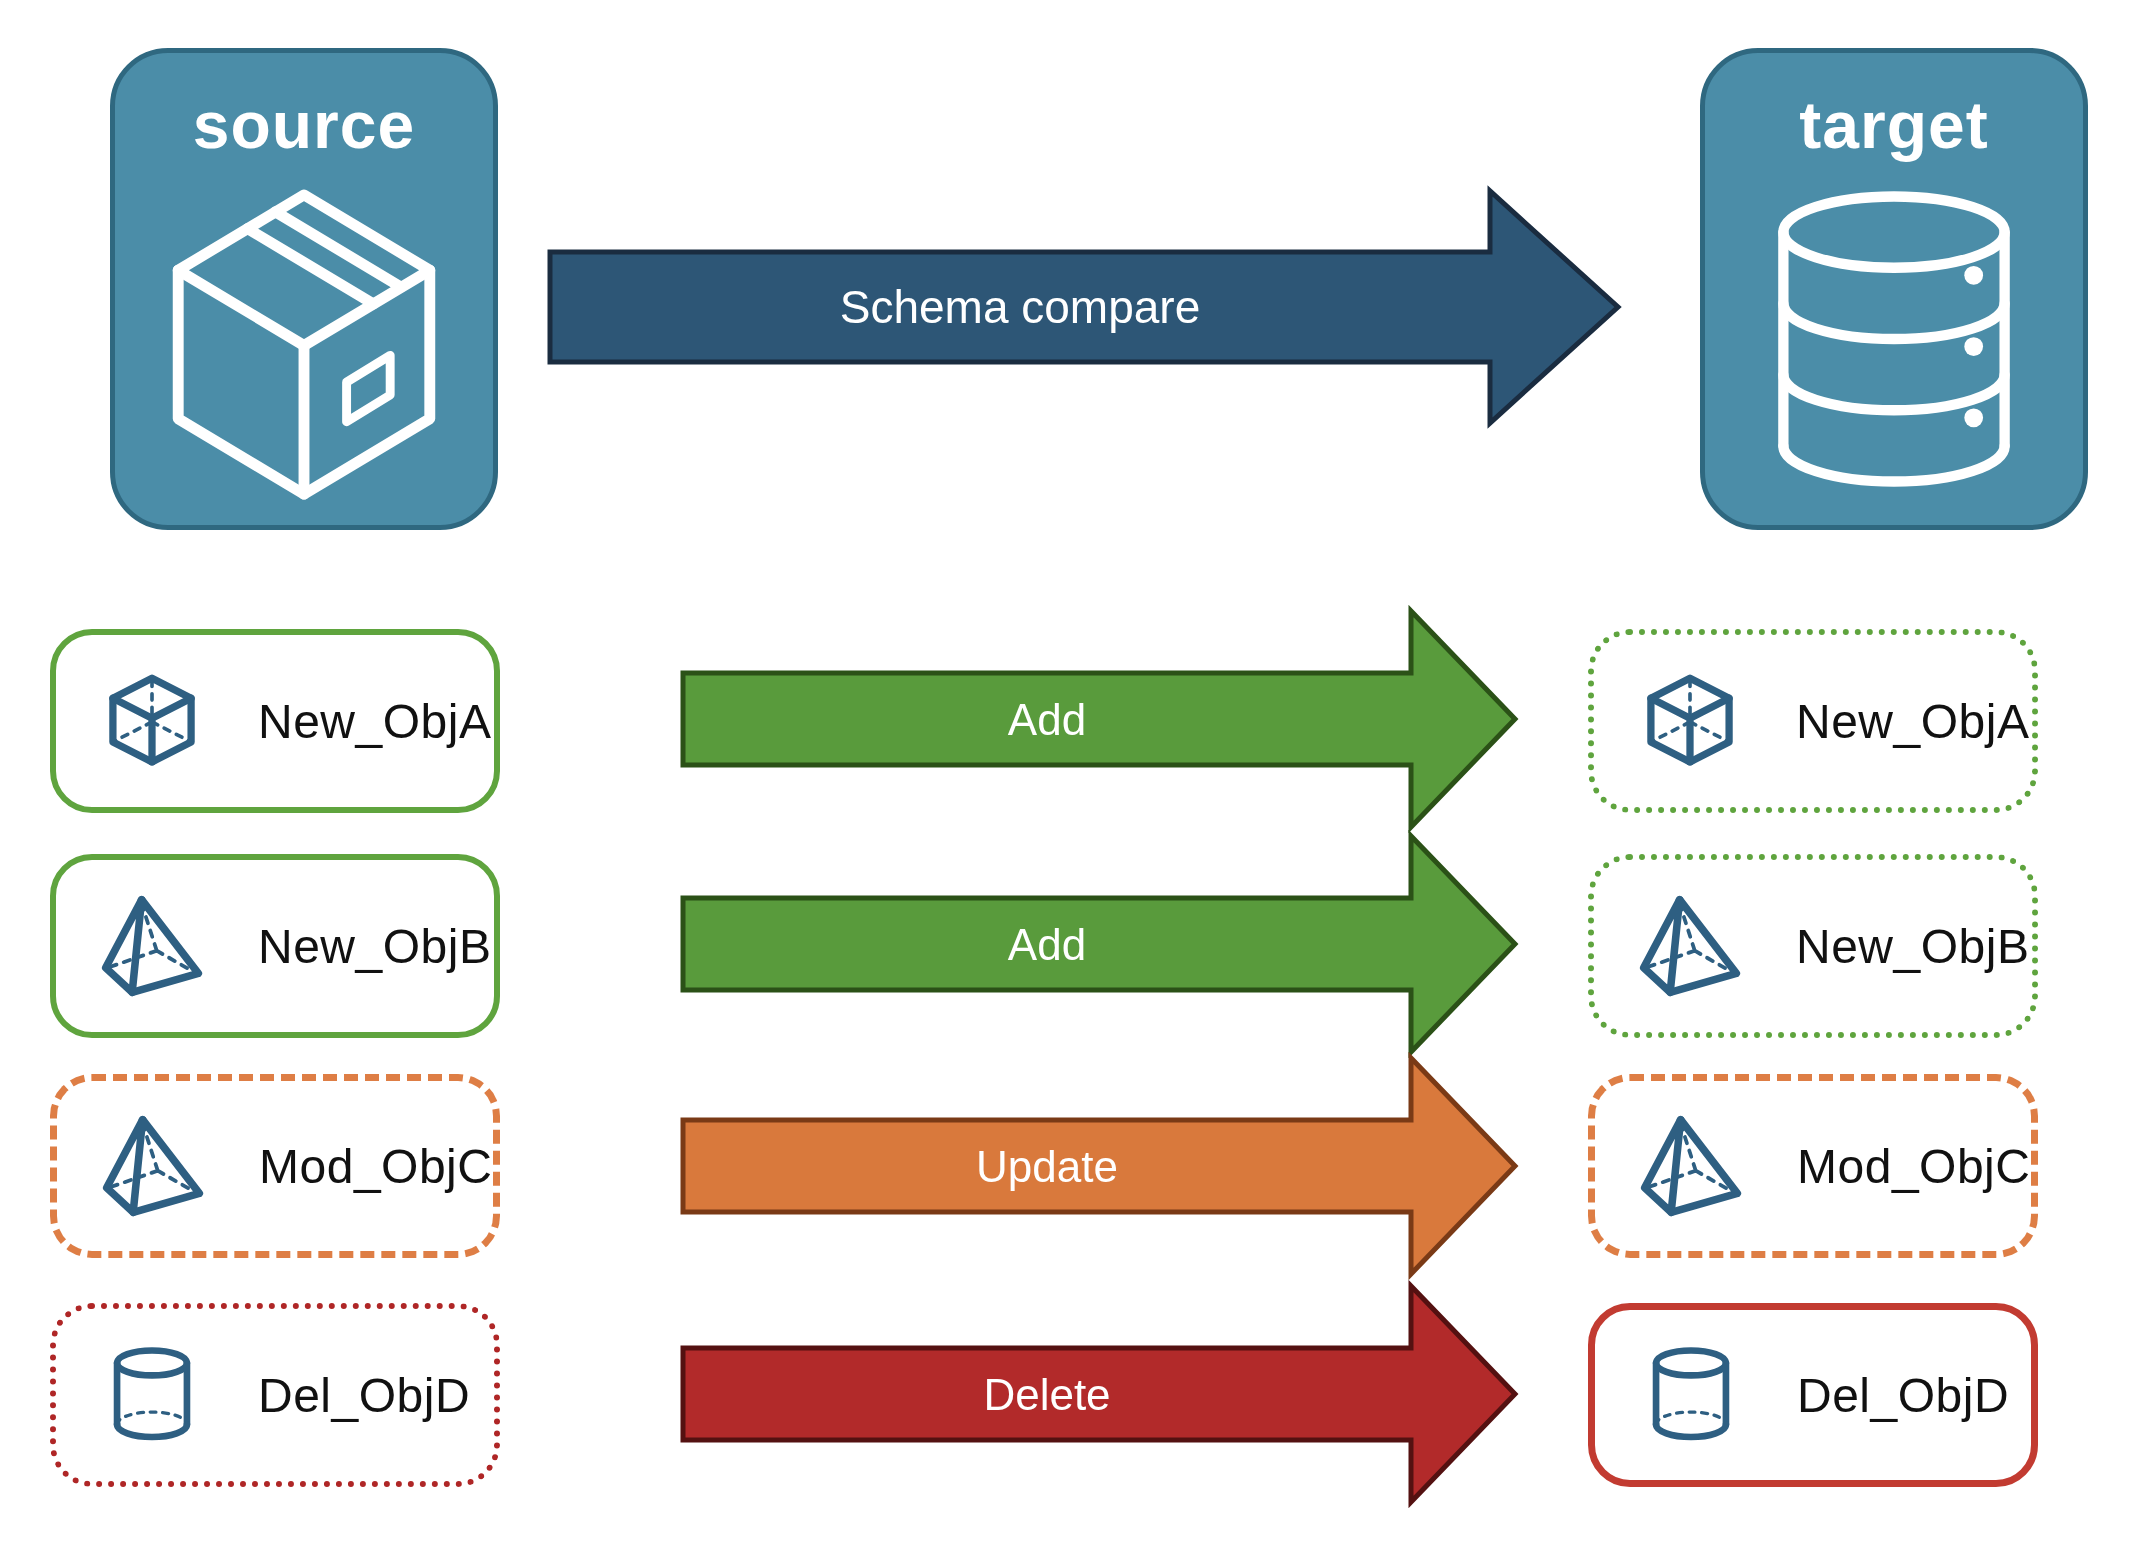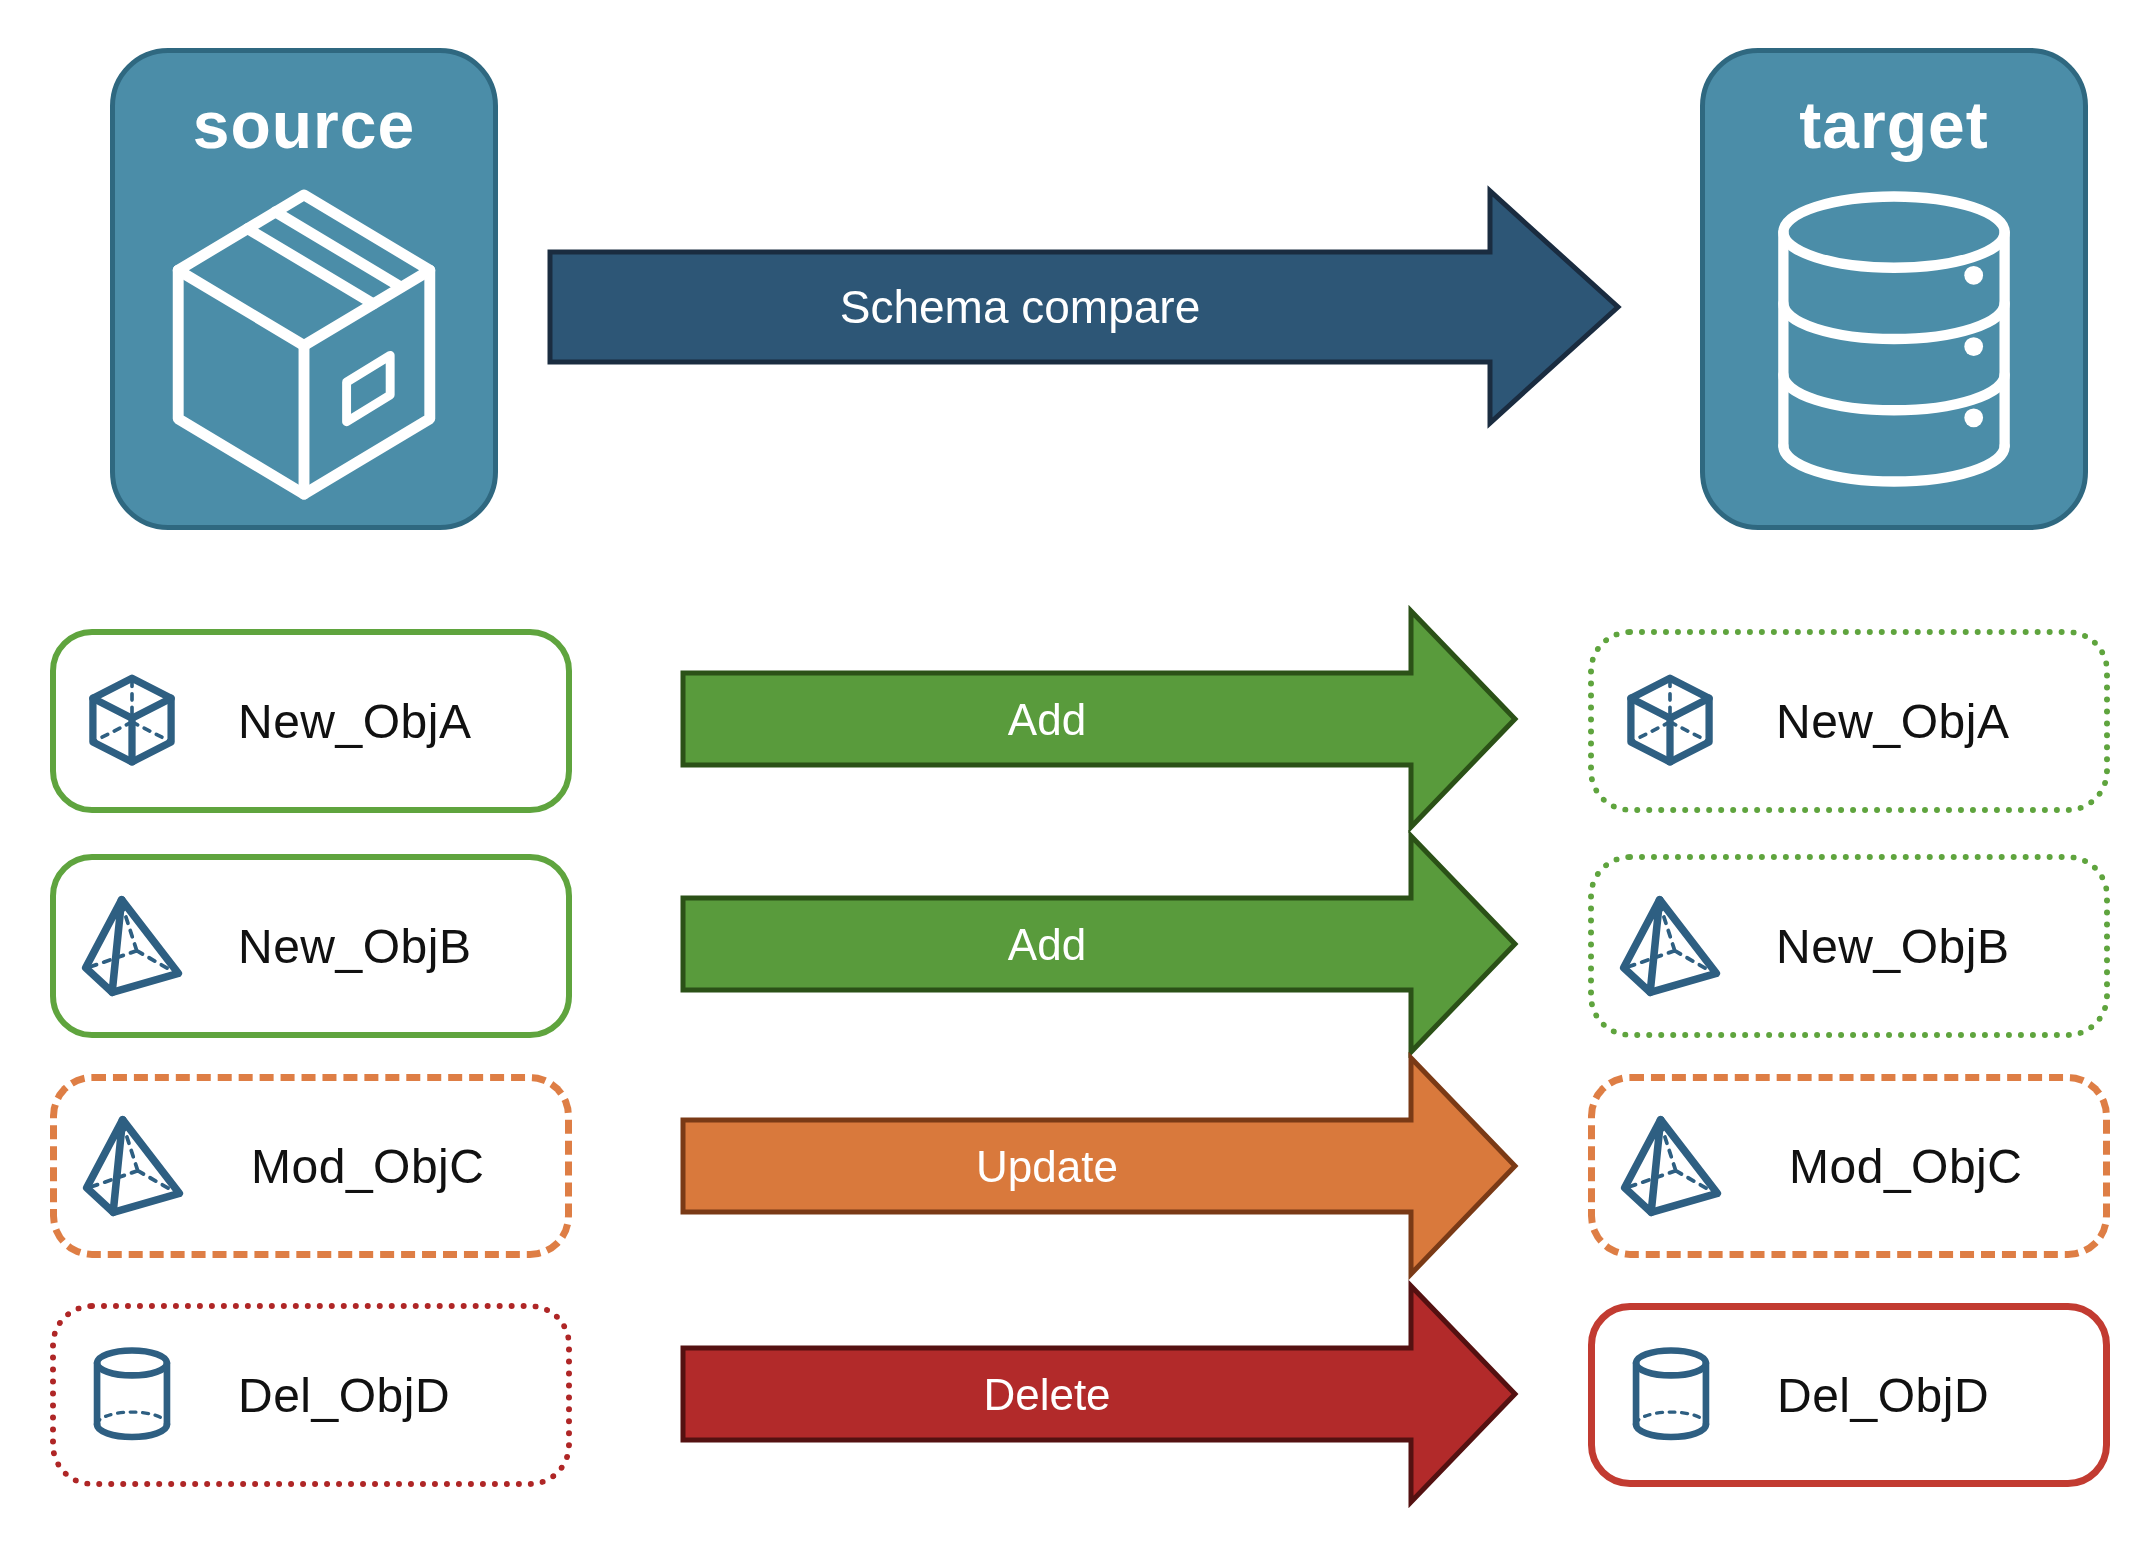--- a/index.html
+++ b/index.html
@@ -21,30 +21,30 @@
   .node-icon{margin-top:26px;}
   
   .arrow-svg{position:absolute;overflow:visible;}
   .compare-arrow{left:548px;top:188px;}
   .arrow-poly{stroke-linejoin:miter;}
   .arrow-label{
     font-family:"Liberation Sans",sans-serif;font-weight:500;fill:#ffffff;
   }
   
   .obj-box{
-    position:absolute;width:522px;height:184px;box-sizing:border-box;background:#ffffff;
-    border-radius:42px;display:flex;align-items:center;padding-left:22px;
+    position:absolute;width:450px;height:184px;box-sizing:border-box;background:#ffffff;
+    border-radius:42px;display:flex;align-items:center;padding-left:42px;
   }
   .obj-box .icon-wrap{width:108px;flex:none;display:flex;justify-content:center;align-items:center;}
   .obj-label{margin-left:52px;font-size:48px;color:#111111;letter-spacing:0.5px;}
   .left-col{left:50px;}
   .right-col{left:1588px;}
   .b-green-solid{border:6px solid #5FA43E;}
   .b-green-dot{border:6px dotted #5FA43E;}
-  .b-orange-dash{border:7px dashed #DE7E45;gap:12px;}
+  .b-orange-dash{border:7px dashed #DE7E45;}
   .b-red-dot{border:6px dotted #AF2626;}
   .b-red-solid{border:7px solid #C23B31;}
   
   .ic{stroke:#2E5F82;fill:none;stroke-linejoin:round;stroke-linecap:round;}
   .ic-solid{stroke-width:8;}
   .ic-dash{stroke-width:4;stroke-dasharray:7 8;}
   .wic{stroke:#ffffff;fill:none;stroke-linejoin:round;stroke-linecap:round;}
 </style>
 </head>
 <body>

